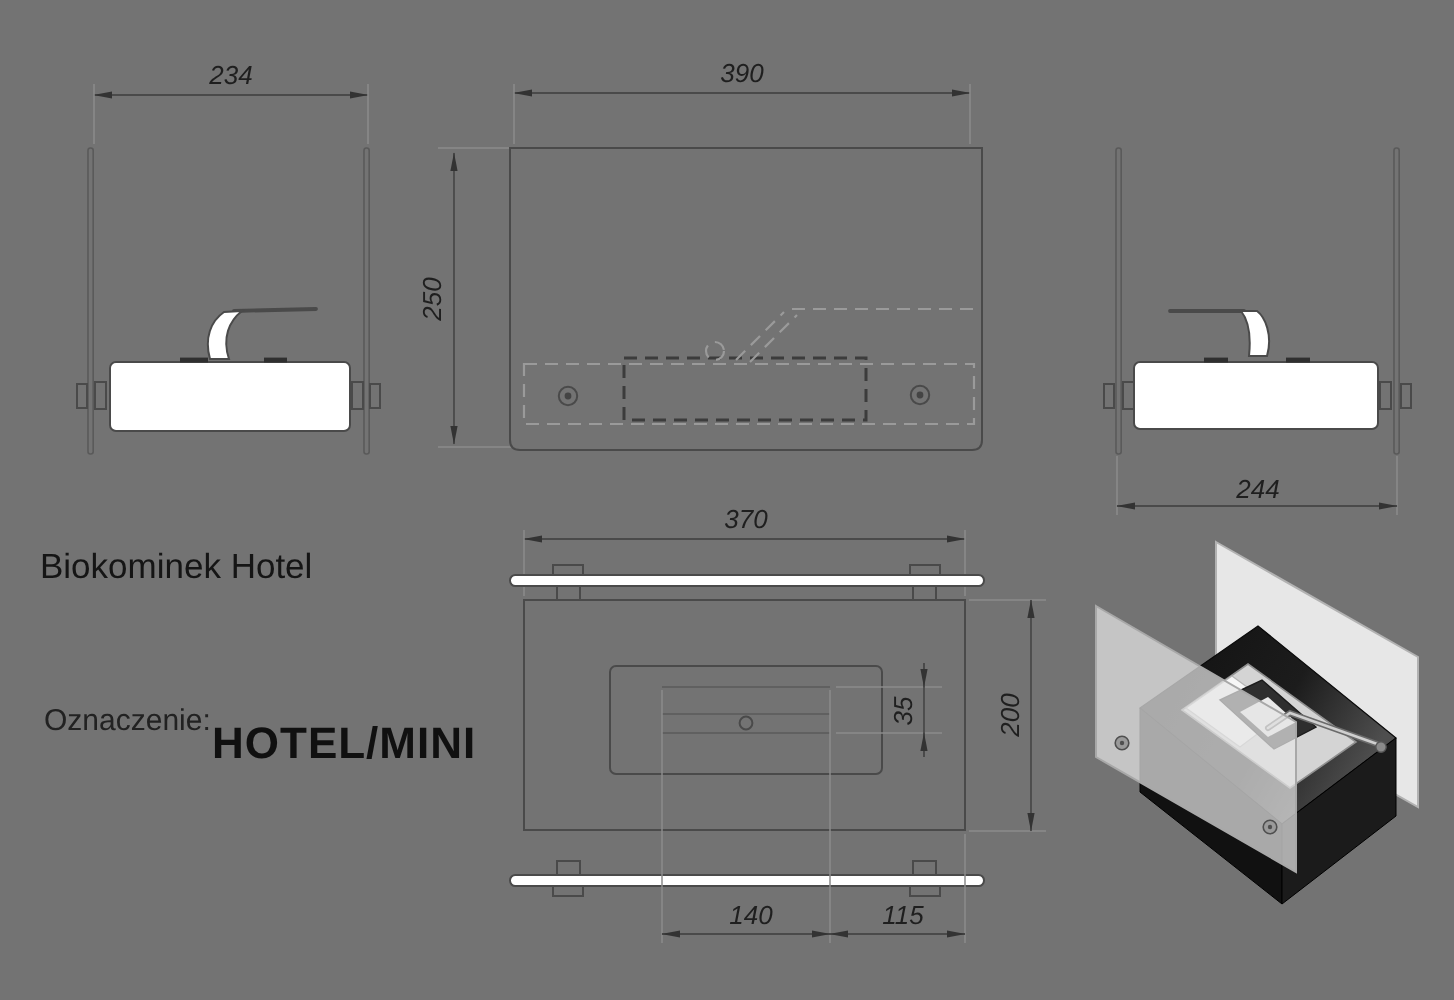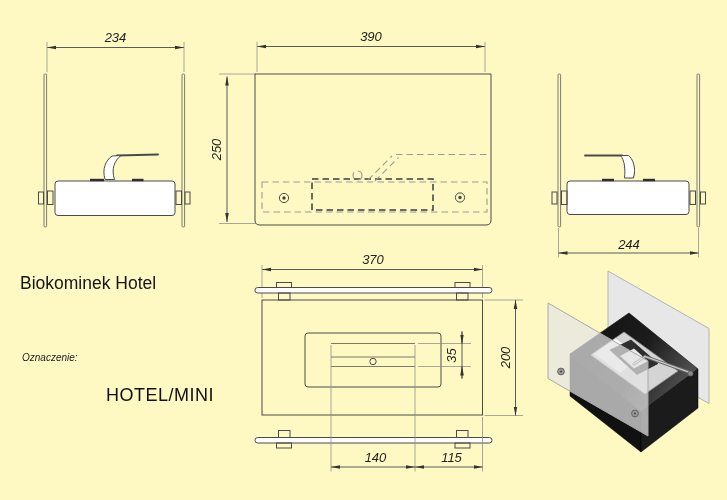--- a/index.html
+++ b/index.html
@@ -1,25 +1,25 @@
 <!DOCTYPE html>
 <html><head>
 <meta charset="utf-8">
 <style>
   * { margin:0; padding:0; box-sizing:border-box; }
   html,body { background:#ffffff; }
   .canvas {
-    position:relative; width:727px; height:500px; background:#fef9c3;
+    position:relative; width:727px; height:500px; background:#737373;
     font-family:"Liberation Sans", sans-serif; overflow:hidden;
   }
   .canvas svg { position:absolute; left:0; top:0; }
   .lbl { position:absolute; white-space:nowrap; }
   .title { left:20px; top:273px; font-size:17.5px; color:#151515;text-align:right; }
-  .desig-label { left:22px; top:352px; font-size:10px; font-style:italic; color:#222; }
-  .desig-value { left:106px; top:385px; font-size:18px; font-weight:normal; color:#101010; letter-spacing:.5px; }
+  .desig-label { left:22px; top:352px; font-size:15px; color:#222; }
+  .desig-value { left:106px; top:359px; font-size:22px; font-weight:bold; color:#101010; letter-spacing:.5px; }
 
   
   .ext  { stroke:#8b8b8b; stroke-width:.75; fill:none; }
   .dim  { stroke:#4a4a4a; stroke-width:.9;  fill:none; }
   .part { stroke:#4a4a4a; stroke-width:1;   fill:#fff; }
   .pnf  { stroke:#4a4a4a; stroke-width:1;   fill:none; }
   .thin { stroke:#5a5a5a; stroke-width:.8;  fill:none; }
   .tab  { stroke:#2f2f2f; stroke-width:2.4; }
   .dash  { stroke:#9a9a9a; stroke-width:1.1; fill:none; stroke-dasharray:6.5 4; }
   .dashd { stroke:#3c3c3c; stroke-width:1.5; fill:none; stroke-dasharray:6.5 4; }

